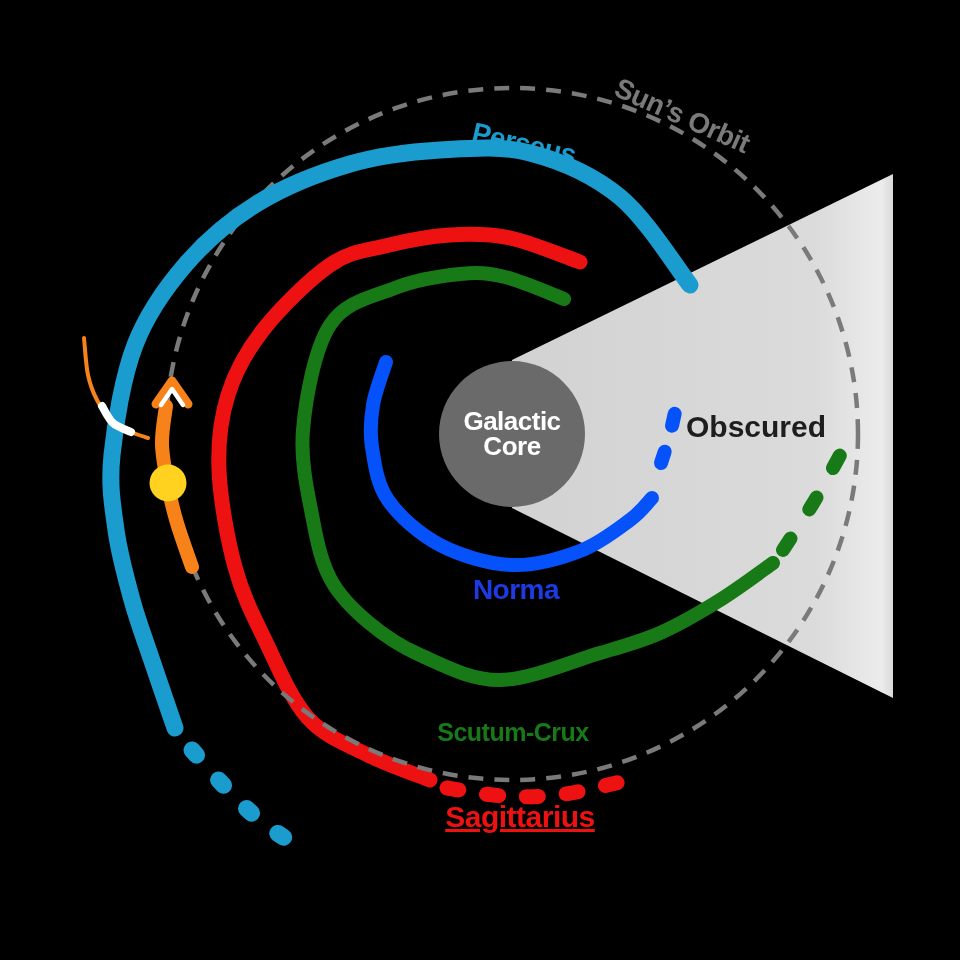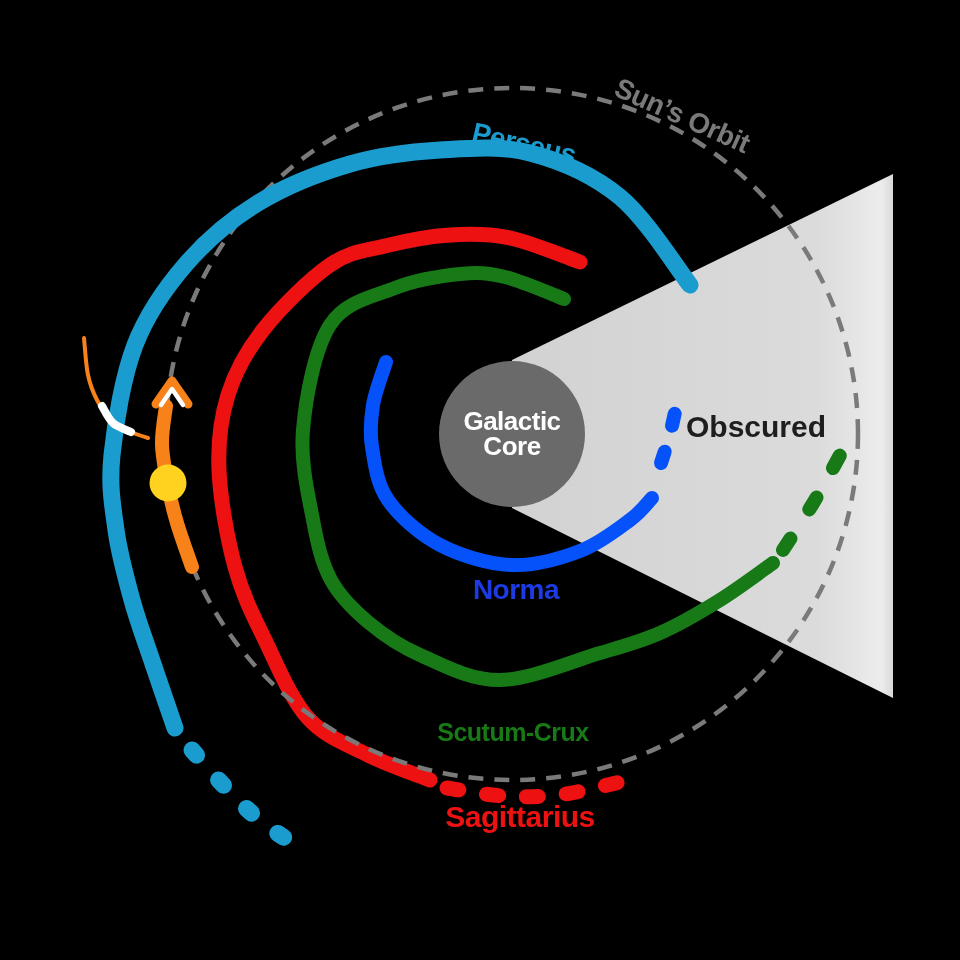--- a/index.html
+++ b/index.html
@@ -74,14 +74,14 @@
 
   <div class="lbl core-lbl" style="left: 512px; top: 434px; font-size: 26px; color: rgb(255, 255, 255);">
     <div>Galactic</div>
     <div>Core</div>
   </div>
 
   <div class="lbl" style="left: 516px; top: 590px; font-size: 28px; color: rgb(28, 59, 228);">Norma</div>
 
   <div class="lbl" style="left: 513px; top: 695px; font-size: 25px; color: rgb(23, 122, 23); margin-top: 37px;">Scutum-Crux</div>
 
-  <div class="lbl" style="left: 520px; top: 817px; font-size: 30px; color: rgb(238, 17, 17);">Sagittarius</div>
+  <div class="lbl" style="left: 520px; top: 817px; font-size: 30px; color: rgb(238, 17, 17); text-decoration: underline;">Sagittarius</div>
 </div>
 
 </body></html>

